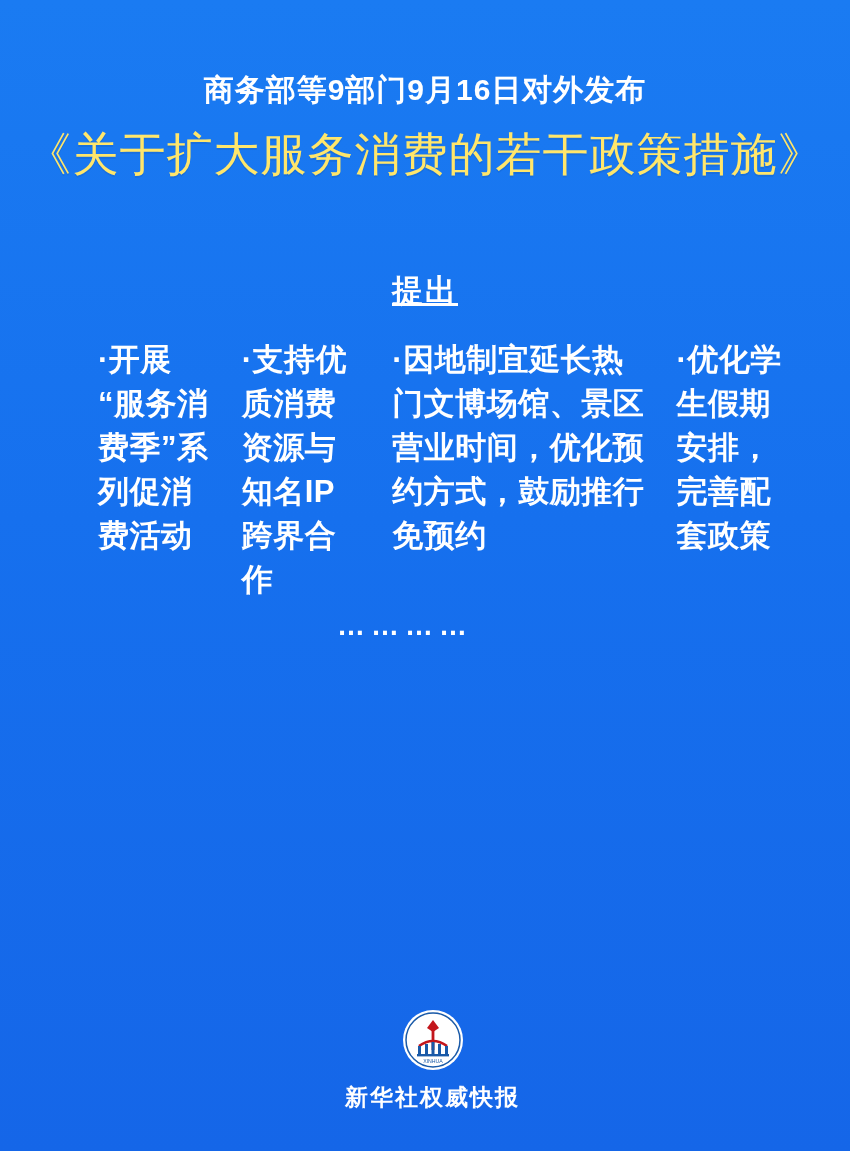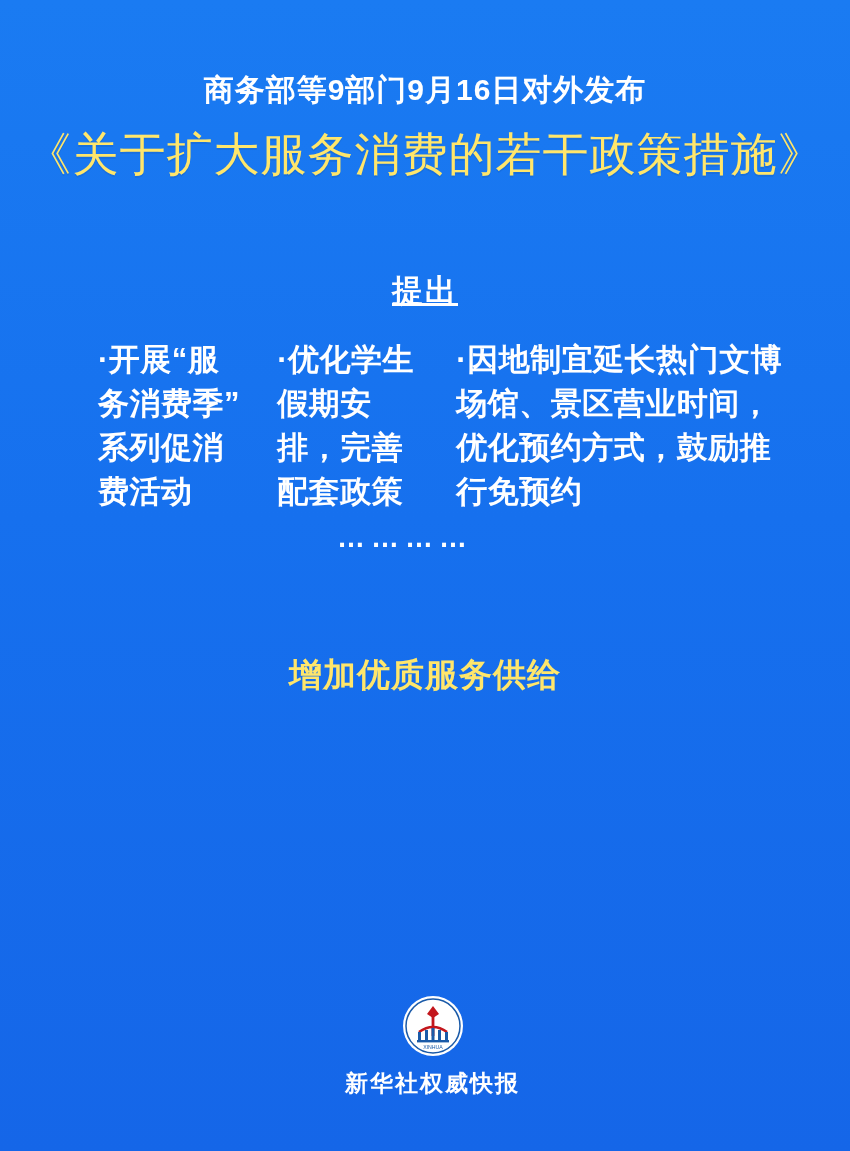--- a/index.html
+++ b/index.html
@@ -99,21 +99,21 @@
     letter-spacing: 1px;
     line-height: 1.5;
     color: #ffe66b;
   }
 
   
   .footer {
     position: absolute;
     left: 0;
     right: 0;
-    bottom: 52px;
+    bottom: 38px;
     display: flex;
     flex-direction: column;
     align-items: center;
     gap: 12px;
     padding-left: 15px;
   }
   .logo {
     width: 60px;
     height: 60px;
     border-radius: 50%;
@@ -138,29 +138,29 @@
   <div class="header">
     <div class="kicker">商务部等9部门9月16日对外发布</div>
     <div class="headline">《关于扩大服务消费的若干政策措施》</div>
   </div>
 
   <div class="body-block">
     <div class="lead">提出</div>
 
     <div class="points">
       <div class="point">·开展“服务消费季”系列促消费活动</div>
+      <div class="point">·支持优质消费资源与知名IP跨界合作</div>
+      <div class="point">·因地制宜延长热门文博场馆、景区营业时间，优化预约方式，鼓励推行免预约</div>
       <div class="point">·优化学生假期安排，完善配套政策</div>
-      <div class="point">·因地制宜延长热门文博场馆、景区营业时间，优化预约方式，鼓励推行免预约</div>
     </div>
 
     <div class="dots">…………</div>
   </div>
 
   <div class="closing">
-    <div class="closing-line">增加优质服务供给</div>
   </div>
 
   <div class="footer">
     <div class="logo">
       <svg width="56" height="56" viewBox="0 0 56 56" aria-hidden="true">
         <circle cx="28" cy="28" r="27" fill="#ffffff" stroke="#1a5aa8" stroke-width="1.5"></circle>
         <path d="M28 8 L34 16 L28 20 L22 16 Z" fill="#c3161c"></path>
         <rect x="26.6" y="14" width="2.8" height="24" fill="#c3161c"></rect>
         <path d="M14 34 Q28 24 42 34" stroke="#c3161c" stroke-width="2.6" fill="none"></path>
         <rect x="13" y="34" width="3" height="8" fill="#1a5aa8"></rect>

